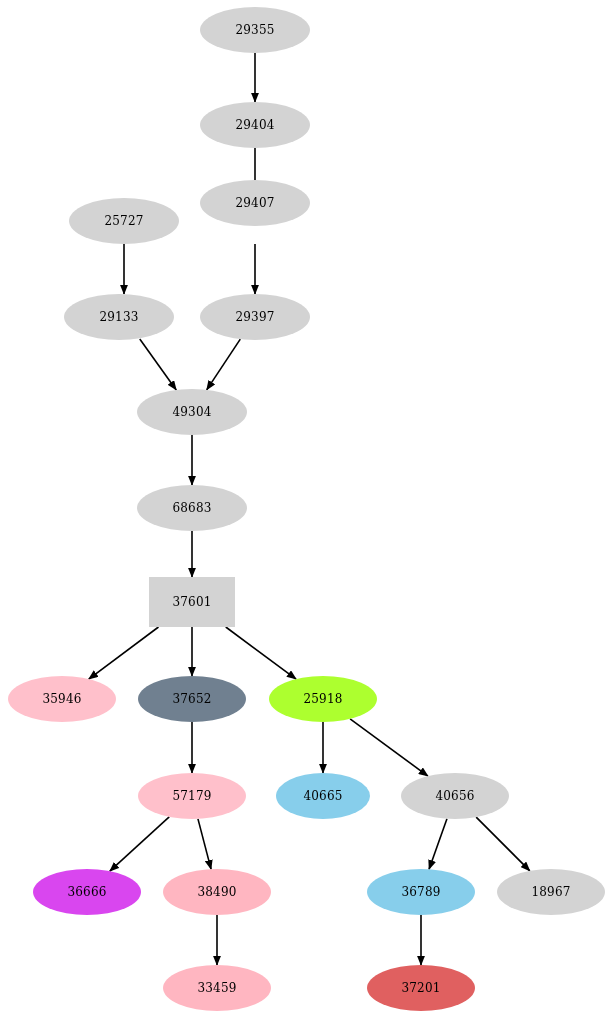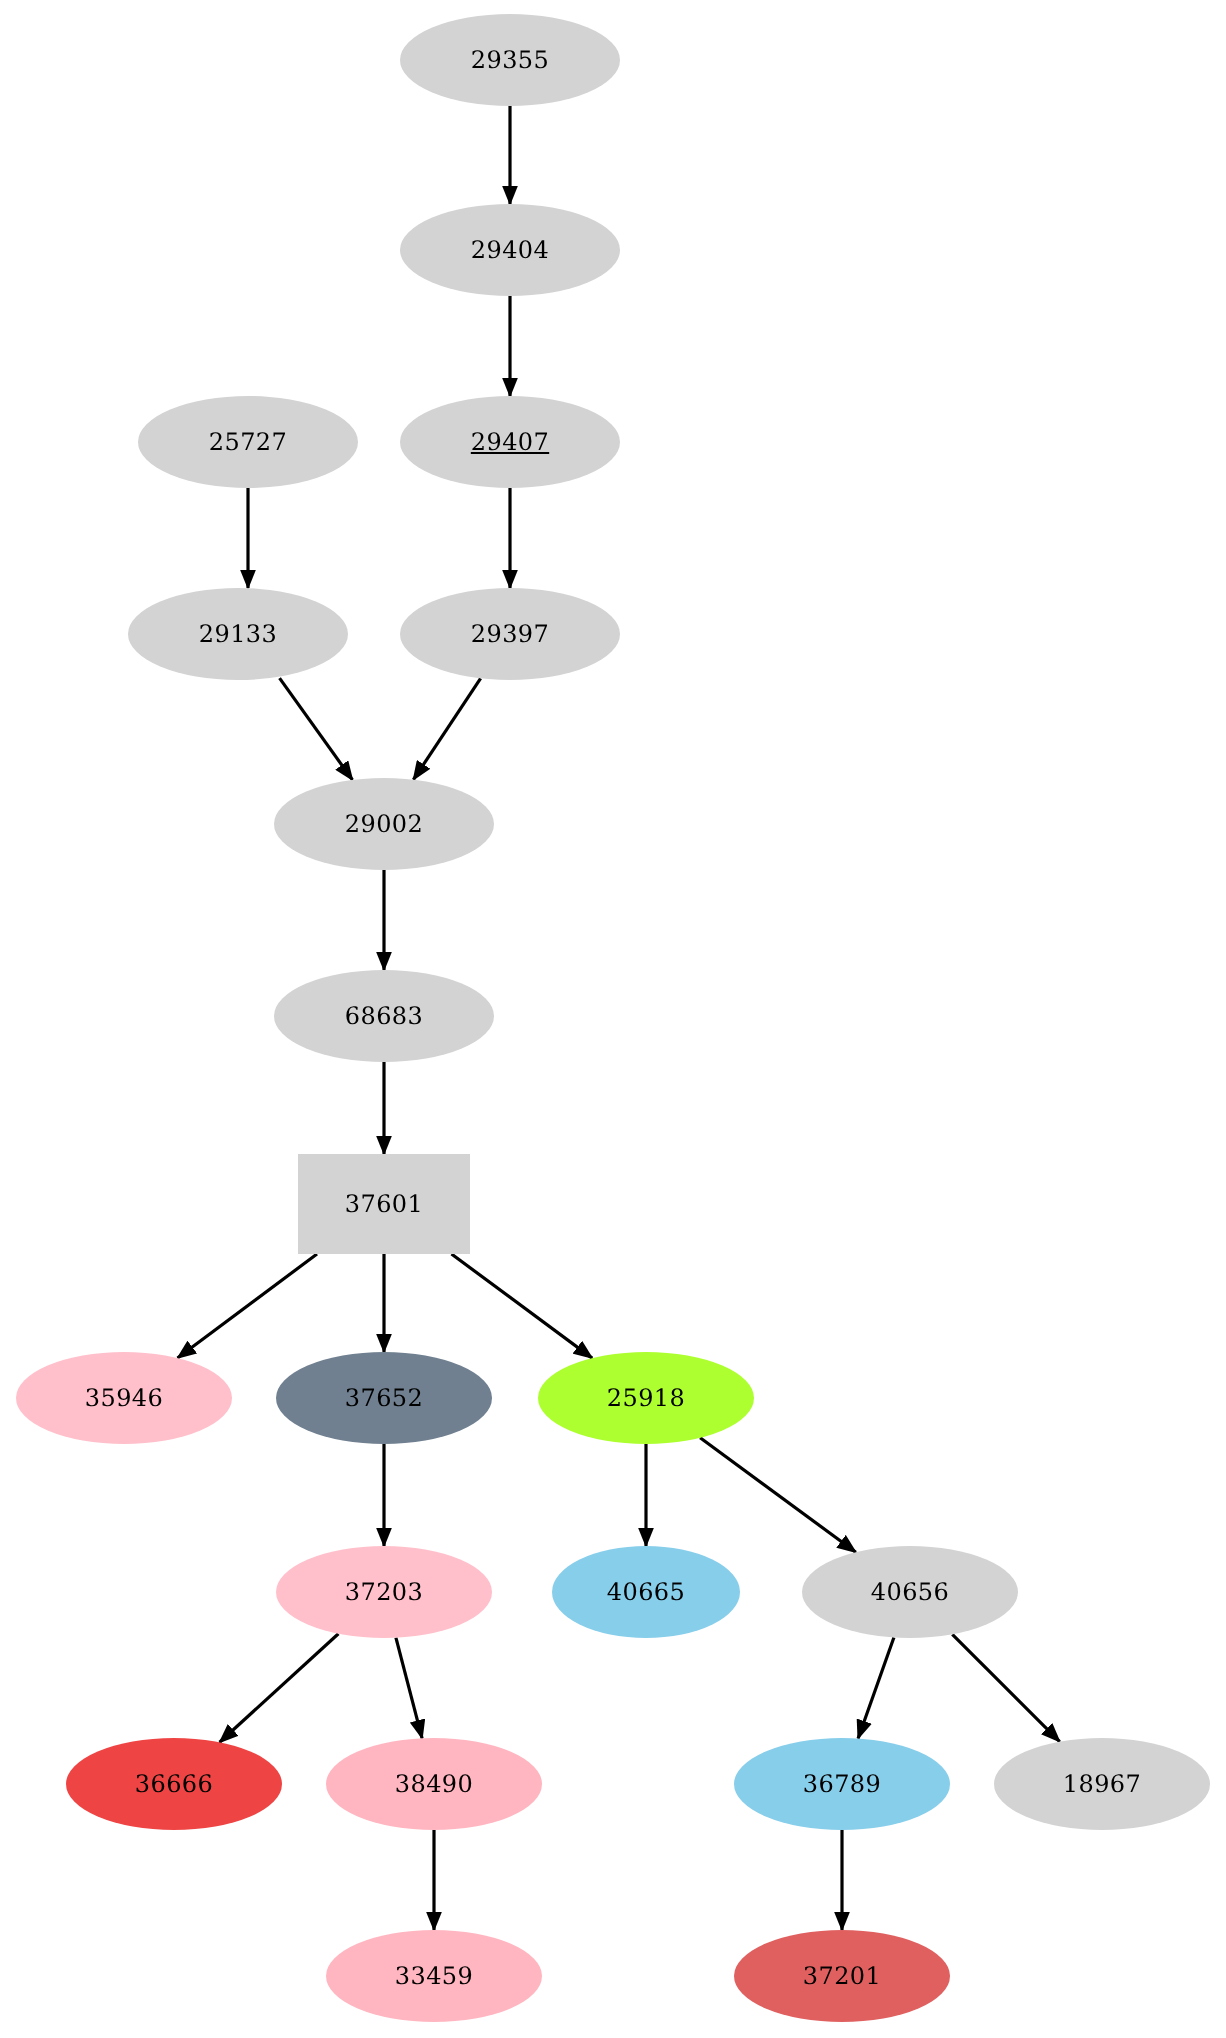--- a/index.html
+++ b/index.html
@@ -75,60 +75,60 @@
         <path d="M421.00,915.00 L421.00,965.00" stroke="#000000" stroke-width="1.6" fill="none" marker-end="url(#arrowhead)"></path>
       </g>
   </svg>
   <div id="node-layer">
       <div class="node ellipse" style="left: 200px; top: 7px; width: 110px; height: 46px; background: rgb(211, 211, 211);">
         <span class="node-label">29355</span>
       </div>
       <div class="node ellipse" style="left: 200px; top: 102px; width: 110px; height: 46px; background: rgb(211, 211, 211);">
         <span class="node-label">29404</span>
       </div>
-      <div class="node ellipse" style="left: 200px; top: 198px; width: 110px; height: 46px; background: rgb(211, 211, 211); text-decoration: underline;">
+      <div class="node ellipse" style="left: 200px; top: 180px; width: 110px; height: 46px; background: rgb(211, 211, 211);">
         <span class="node-label">29407</span>
       </div>
       <div class="node ellipse" style="left: 69px; top: 198px; width: 110px; height: 46px; background: rgb(211, 211, 211);">
         <span class="node-label">25727</span>
       </div>
       <div class="node ellipse" style="left: 64px; top: 294px; width: 110px; height: 46px; background: rgb(211, 211, 211);">
         <span class="node-label">29133</span>
       </div>
       <div class="node ellipse" style="left: 200px; top: 294px; width: 110px; height: 46px; background: rgb(211, 211, 211);">
         <span class="node-label">29397</span>
       </div>
       <div class="node ellipse" style="left: 137px; top: 389px; width: 110px; height: 46px; background: rgb(211, 211, 211);">
-        <span class="node-label">29002</span>
+        <span class="node-label">49304</span>
       </div>
       <div class="node ellipse" style="left: 137px; top: 485px; width: 110px; height: 46px; background: rgb(211, 211, 211);">
         <span class="node-label">68683</span>
       </div>
       <div class="node box" style="left: 149px; top: 577px; width: 86px; height: 50px; background: rgb(211, 211, 211);">
         <span class="node-label">37601</span>
       </div>
       <div class="node ellipse" style="left: 8px; top: 676px; width: 108px; height: 46px; background: rgb(255, 192, 203);">
         <span class="node-label">35946</span>
       </div>
       <div class="node ellipse" style="left: 138px; top: 676px; width: 108px; height: 46px; background: rgb(112, 128, 144);">
         <span class="node-label">37652</span>
       </div>
       <div class="node ellipse" style="left: 269px; top: 676px; width: 108px; height: 46px; background: rgb(173, 255, 47);">
         <span class="node-label">25918</span>
       </div>
       <div class="node ellipse" style="left: 138px; top: 773px; width: 108px; height: 46px; background: rgb(255, 192, 203);">
-        <span class="node-label">37203</span>
+        <span class="node-label">57179</span>
       </div>
       <div class="node ellipse" style="left: 276px; top: 773px; width: 94px; height: 46px; background: rgb(135, 206, 235);">
         <span class="node-label">40665</span>
       </div>
       <div class="node ellipse" style="left: 401px; top: 773px; width: 108px; height: 46px; background: rgb(211, 211, 211);">
         <span class="node-label">40656</span>
       </div>
-      <div class="node ellipse" style="left: 33px; top: 869px; width: 108px; height: 46px; background: #ef4444;">
+      <div class="node ellipse" style="left: 33px; top: 869px; width: 108px; height: 46px; background: #d946ef;">
         <span class="node-label">36666</span>
       </div>
       <div class="node ellipse" style="left: 163px; top: 869px; width: 108px; height: 46px; background: rgb(255, 182, 193); text-align: right;">
         <span class="node-label">38490</span>
       </div>
       <div class="node ellipse" style="left: 367px; top: 869px; width: 108px; height: 46px; background: rgb(135, 206, 235);">
         <span class="node-label">36789</span>
       </div>
       <div class="node ellipse" style="left: 497px; top: 869px; width: 108px; height: 46px; background: rgb(211, 211, 211);">
         <span class="node-label">18967</span>

